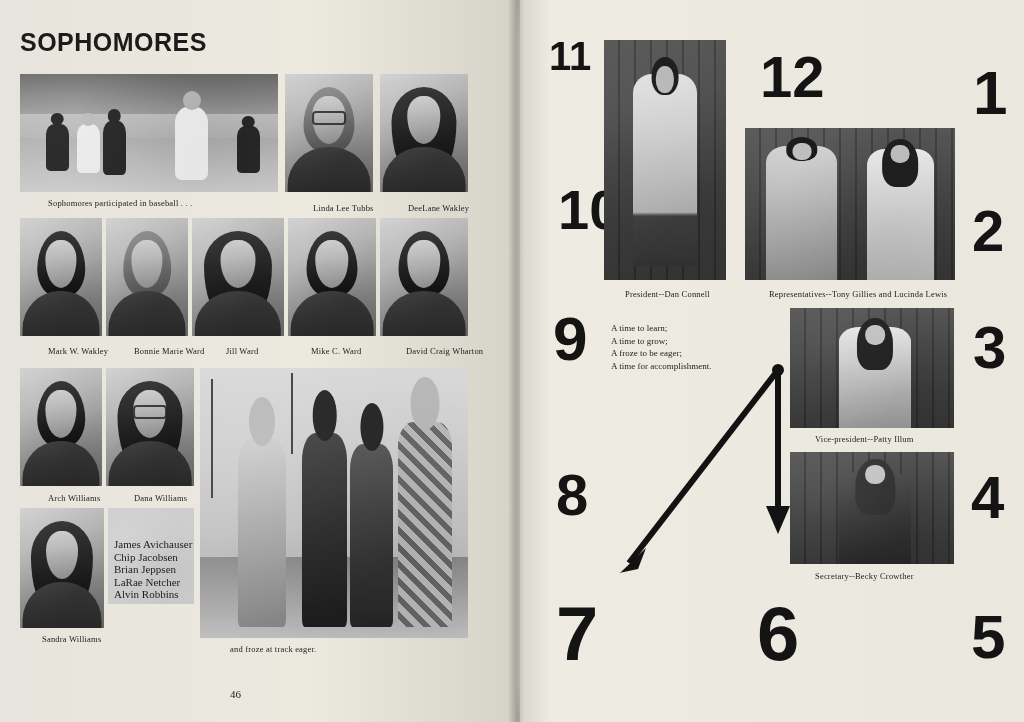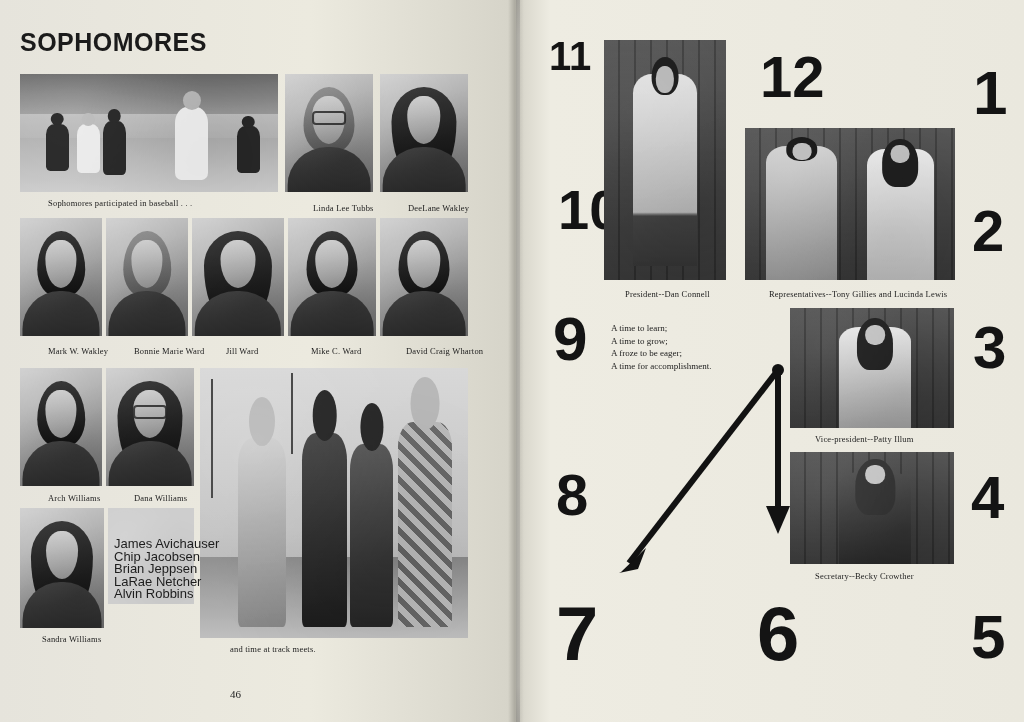--- a/index.html
+++ b/index.html
@@ -127,22 +127,22 @@
     font-family: "Liberation Serif", serif;
     font-size: 8.5px;
     color: #1c1c1c;
     white-space: nowrap;
     letter-spacing: 0.2px;
     margin-left: 28px;
   }
 
   .namelist {
     position: absolute;
-    font-family: Liberation Sans, sans-serif;
-    font-size: 13px;
+    font-family: Liberation Serif, serif;
+    font-size: 11px;
     line-height: 12.5px;
     color: #1d1d1d;
   }
 
   .page-number {
     position: absolute;
     left: 230px;
     top: 688px;
     font-size: 11px;
     color: #232323;
@@ -293,21 +293,21 @@
     <div class="sky" style="background:linear-gradient(180deg,#d7d4cb 0%,#c3c0b7 60%,#a9a69d 100%);"></div>
     <div class="ground" style="height:30%; background:linear-gradient(180deg,#8f8c84 0%,#bfbcb3 100%);"></div>
     <div style="position:absolute;left:4%;top:4%;width:2px;height:44%;background:#4a4843;"></div>
     <div style="position:absolute;left:34%;top:2%;width:2px;height:30%;background:#4a4843;"></div>
     <div class="fig pale" style="left:14%; bottom:4%; width:18%; height:70%; border-radius:30% 30% 6% 6% / 14% 14% 4% 4%; background:linear-gradient(180deg,#cbc8bf 0%,#8b8880 100%);"></div>
     <div class="fig" style="left:38%; bottom:4%; width:17%; height:72%; border-radius:30% 30% 6% 6% / 14% 14% 4% 4%; background:linear-gradient(180deg,#4c4a45 0%,#232220 100%);"></div>
     <div class="fig" style="left:56%; bottom:4%; width:16%; height:68%; border-radius:30% 30% 6% 6% / 14% 14% 4% 4%; background:linear-gradient(180deg,#605d57 0%,#2c2b28 100%);"></div>
     <div class="fig pale" style="left:74%; bottom:4%; width:20%; height:76%; border-radius:28% 28% 6% 6% / 12% 12% 4% 4%; background:repeating-linear-gradient(45deg,#b9b6ad 0 6px,#6f6c66 6px 12px);"></div>
     <div class="grain"></div>
   </div>
-  <div class="caption" style="left:202px; top:644px;">and time at track meets.</div>
+  <div class="caption" style="left:202px; top:644px;">and froze at track eager.</div>
 
   <div class="portrait photo long" style="left:20px; top:508px; width:84px; height:120px;">
     <div class="bg"></div>
       <div class="hair"></div>
       <div class="face"></div>
       <div class="body"></div>
       <div class="grain"></div>
   </div>
   <div class="caption" style="left:14px; top:634px;">Sandra Williams</div>
 

